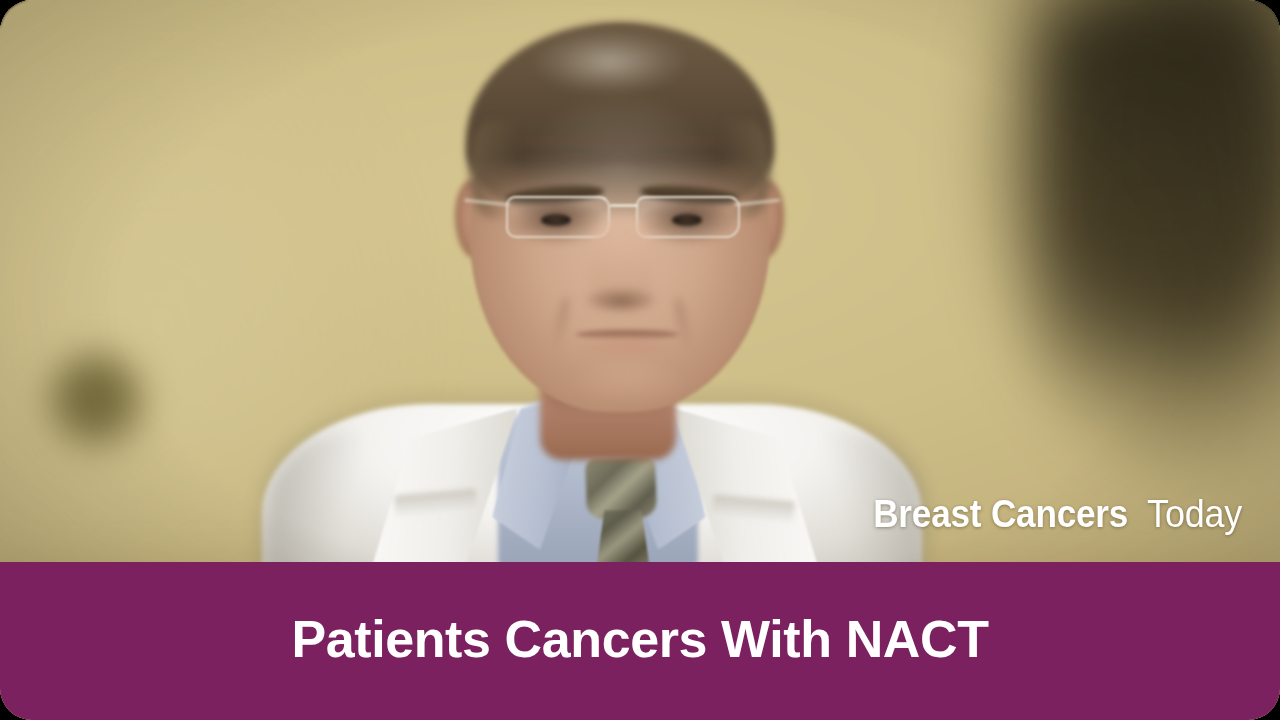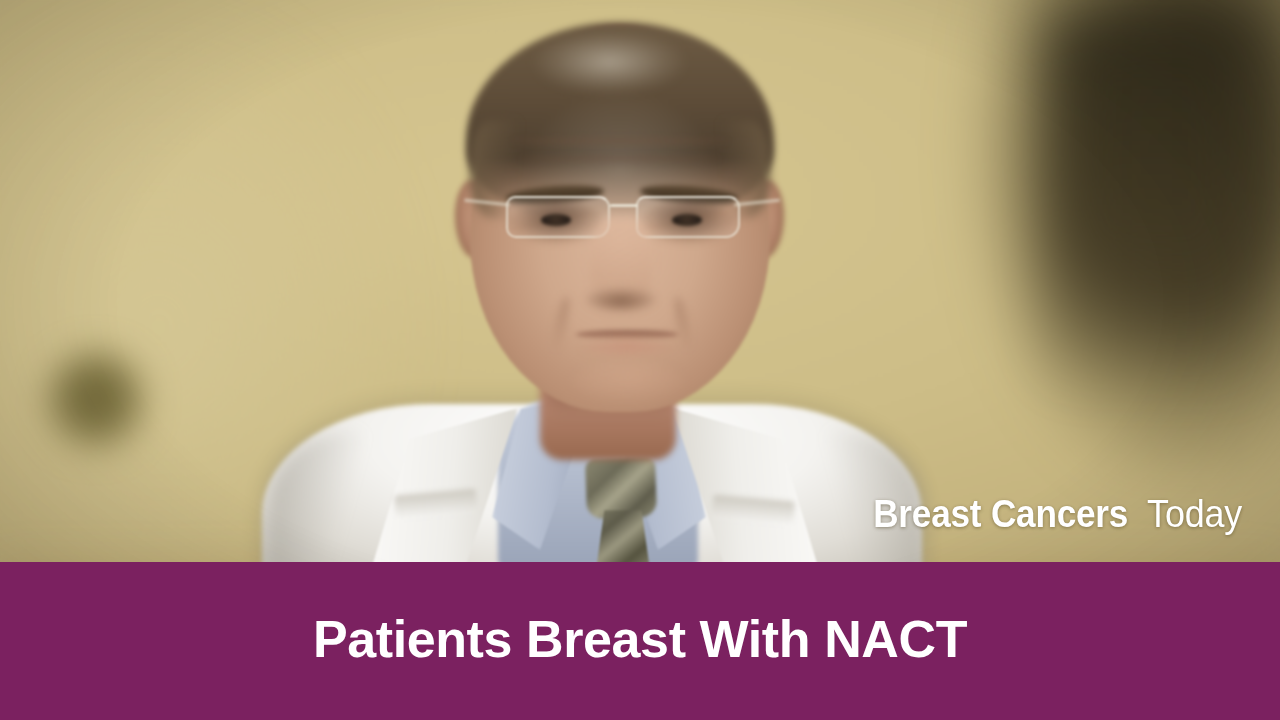--- a/index.html
+++ b/index.html
@@ -9,20 +9,21 @@
     width:1280px; height:720px;
     background:#000; overflow:hidden;
     font-family:"Liberation Sans", sans-serif;
   }
 
   #frame {
     position:relative;
     width:1280px; height:720px;
     overflow:hidden;
     background:#c9b882;
+    border-radius:32px;
   }
 
   
   .bg-base {
     position:absolute; inset:0;
     background:
       radial-gradient(120% 90% at 42% 28%,  #d6c691 0%,  #cdbd87 38%, #bfae79 72%, #ab9a66 100%);
   }
   .bg-left-wash {
     position:absolute; left:-6%; top:-5%; width:46%; height:112%;
@@ -383,16 +384,16 @@
   </div>
 
   <div class="bg-vignette"></div>
 
   <div class="logo">
     <span class="logo-strong">Breast Cancers</span>
     <span class="logo-light">Today</span>
   </div>
 
   <div class="banner">
-    <div class="banner-line">Patients Breast With NACT</div>
+    <div class="banner-line">Patients Cancers With NACT</div>
   </div>
 
 </div>
 
 </body></html>

